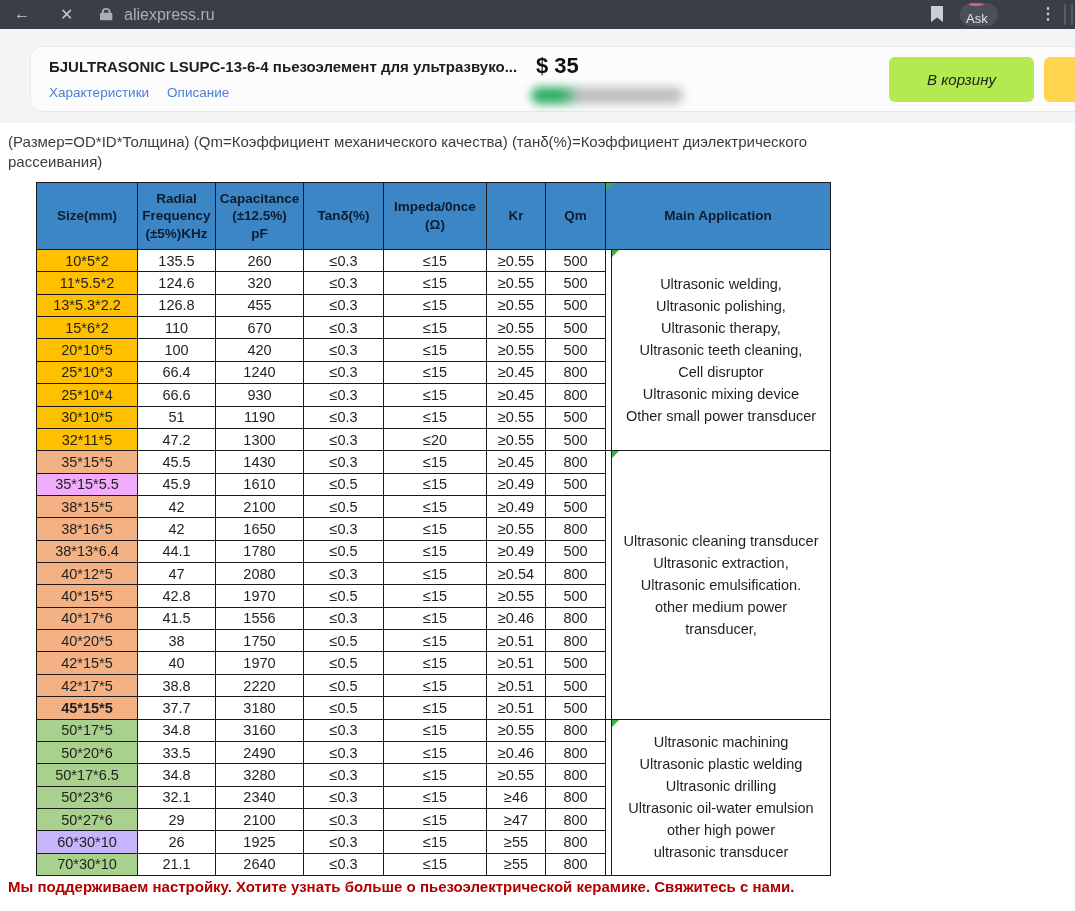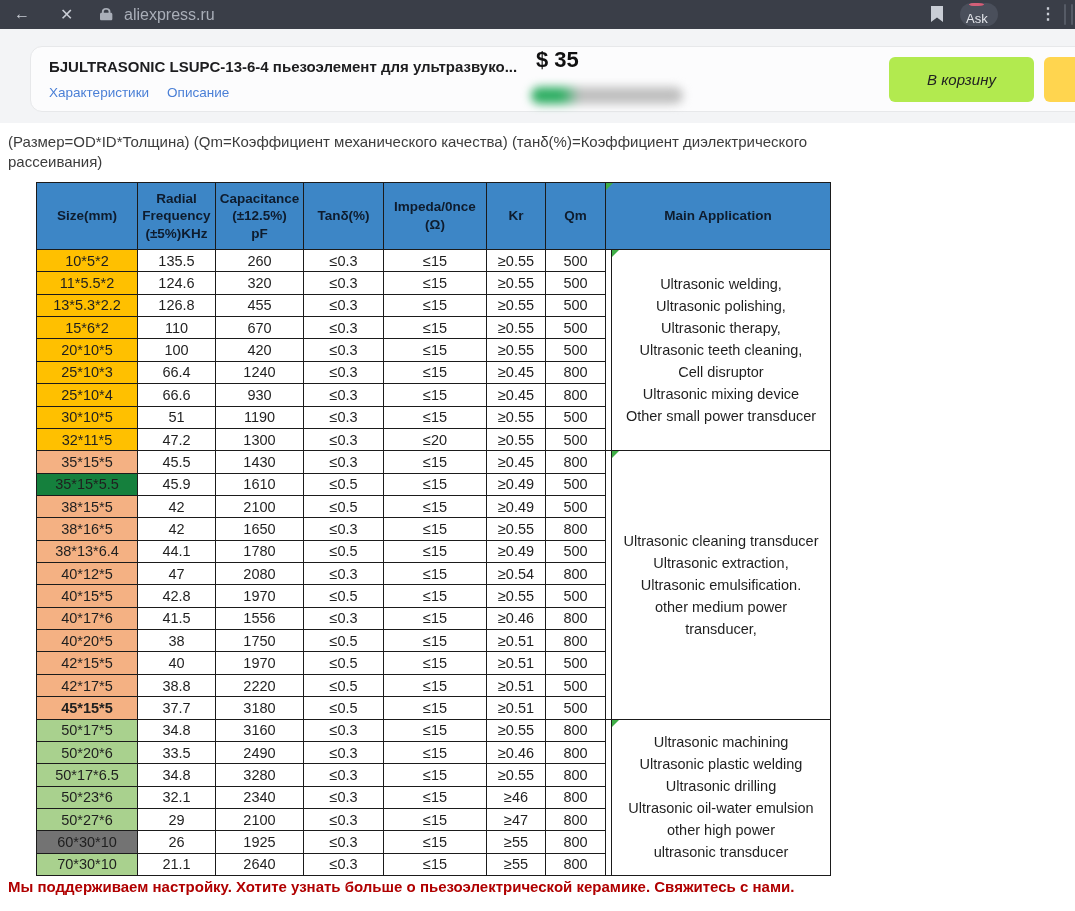--- a/index.html
+++ b/index.html
@@ -20,21 +20,21 @@
   #ask-label { color:#e3e5ea; font-size:13px; }
   #menu-btn { left:1040px; top:4px; font-size:15px; font-weight:bold; letter-spacing:0; }
   .top-divider { position:absolute; top:4px; width:2px; height:21px; background:#565b66; border-radius:1px; }
 
   
   #head-strip { position:absolute; left:0; top:29px; width:1075px; height:94px; background:#f3f4f6; }
   #product-card { position:absolute; left:30px; top:46px; width:1070px; height:66px; background:#fcfcfd; border:1px solid #e7e8ea; border-radius:12px; }
   #product-title { position:absolute; left:18px; top:11px; font-size:15px; font-weight:bold; color:#1d1d1f; white-space:nowrap; }
   #product-links { position:absolute; left:18px; top:38px; font-size:13.5px; }
   #product-links span { color:#4a7fd6; margin-right:18px; cursor:pointer; }
-  #price { position:absolute; left:505px; top:0; font-size:22px; font-weight:bold; color:#111; }
+  #price { position:absolute; left:505px; top:6px; font-size:22px; font-weight:bold; color:#111; }
   #rating-blur { position:absolute; left:500px; top:40px; width:152px; height:17px; border-radius:9px;
                  background:linear-gradient(90deg, #2fae63 0 20%, #bfbfbf 32% 100%); filter:blur(5px); }
   .btn { position:absolute; top:10px; height:45px; border:none; border-radius:6px; font-size:15px;
          font-family:"Liberation Sans", sans-serif; color:#222; cursor:pointer;font-style:italic; }
   #cart-btn { left:858px; width:145px; background:var(--btn-cart); }
   #buy-btn { left:1013px; width:90px; background:var(--btn-buy); text-align:left; padding-left:32px; }
 
   
   #legend { position:absolute; left:8px; top:132px; width:810px; font-size:15px; color:#3c3c3c; line-height:1.35; }
   #footer-note { position:absolute; left:8px; top:878px; width:858px; font-size:15px; font-weight:bold;
@@ -244,21 +244,21 @@
         <td rowspan="12" class="group-sep"></td>
         <td rowspan="12" class="app-cell corner group-sep">
           <div>Ultrasonic cleaning transducer</div>
           <div>Ultrasonic extraction,</div>
           <div>Ultrasonic emulsification.</div>
           <div>other medium power</div>
           <div>transducer,</div>
         </td>
       </tr>
       <tr>
-        <td style="background: #15803d;">35*15*5.5</td>
+        <td style="background: #f0abfc;">35*15*5.5</td>
         <td>45.9</td>
         <td>1610</td>
         <td>≤0.5</td>
         <td>≤15</td>
         <td>≥0.49</td>
         <td>500</td>
       </tr>
       <tr>
         <td style="background: rgb(244, 177, 131);">38*15*5</td>
         <td>42</td>
@@ -397,21 +397,21 @@
       <tr>
         <td style="background: rgb(169, 209, 142);">50*27*6</td>
         <td>29</td>
         <td>2100</td>
         <td>≤0.3</td>
         <td>≤15</td>
         <td>≥47</td>
         <td>800</td>
       </tr>
       <tr>
-        <td style="background: #737373;">60*30*10</td>
+        <td style="background: #c4b5fd;">60*30*10</td>
         <td>26</td>
         <td>1925</td>
         <td>≤0.3</td>
         <td>≤15</td>
         <td>≥55</td>
         <td>800</td>
       </tr>
       <tr>
         <td style="background: rgb(169, 209, 142);">70*30*10</td>
         <td>21.1</td>

